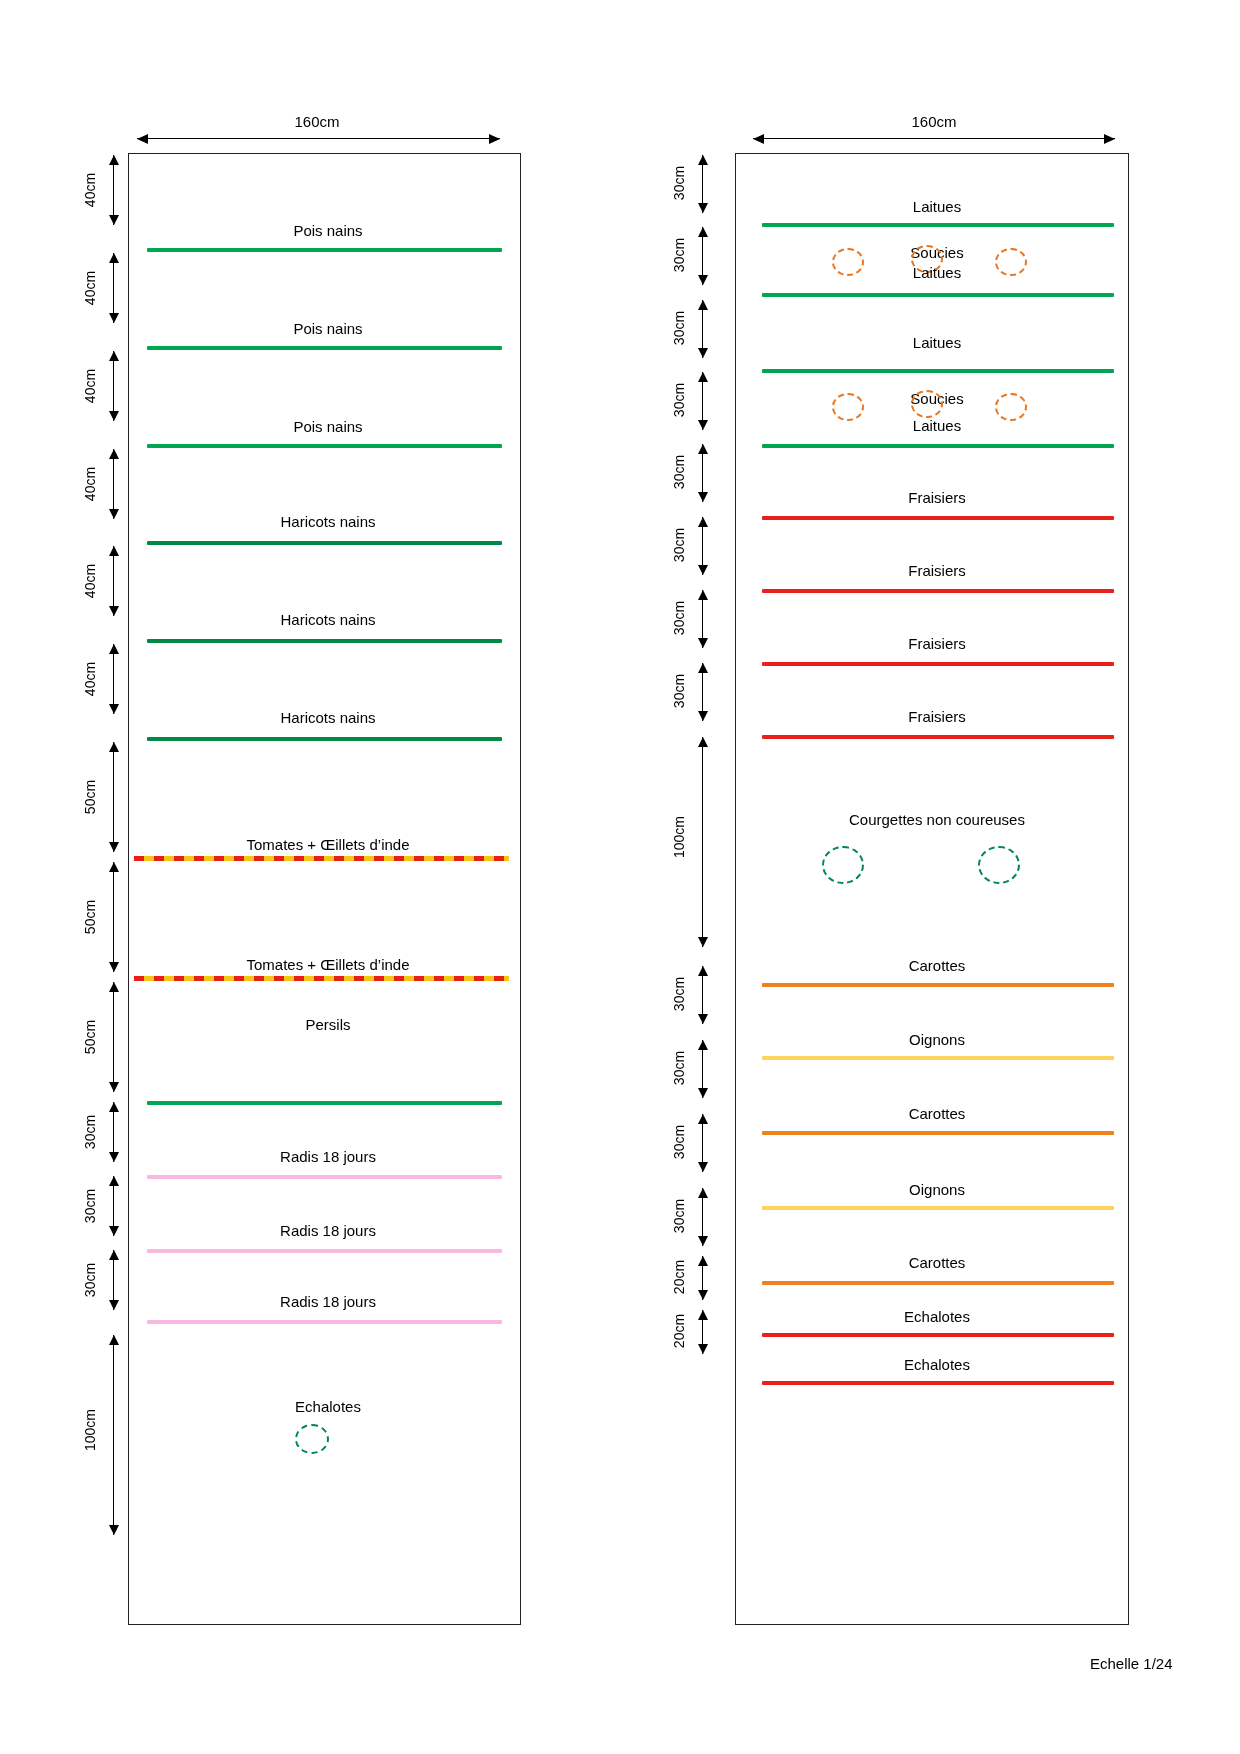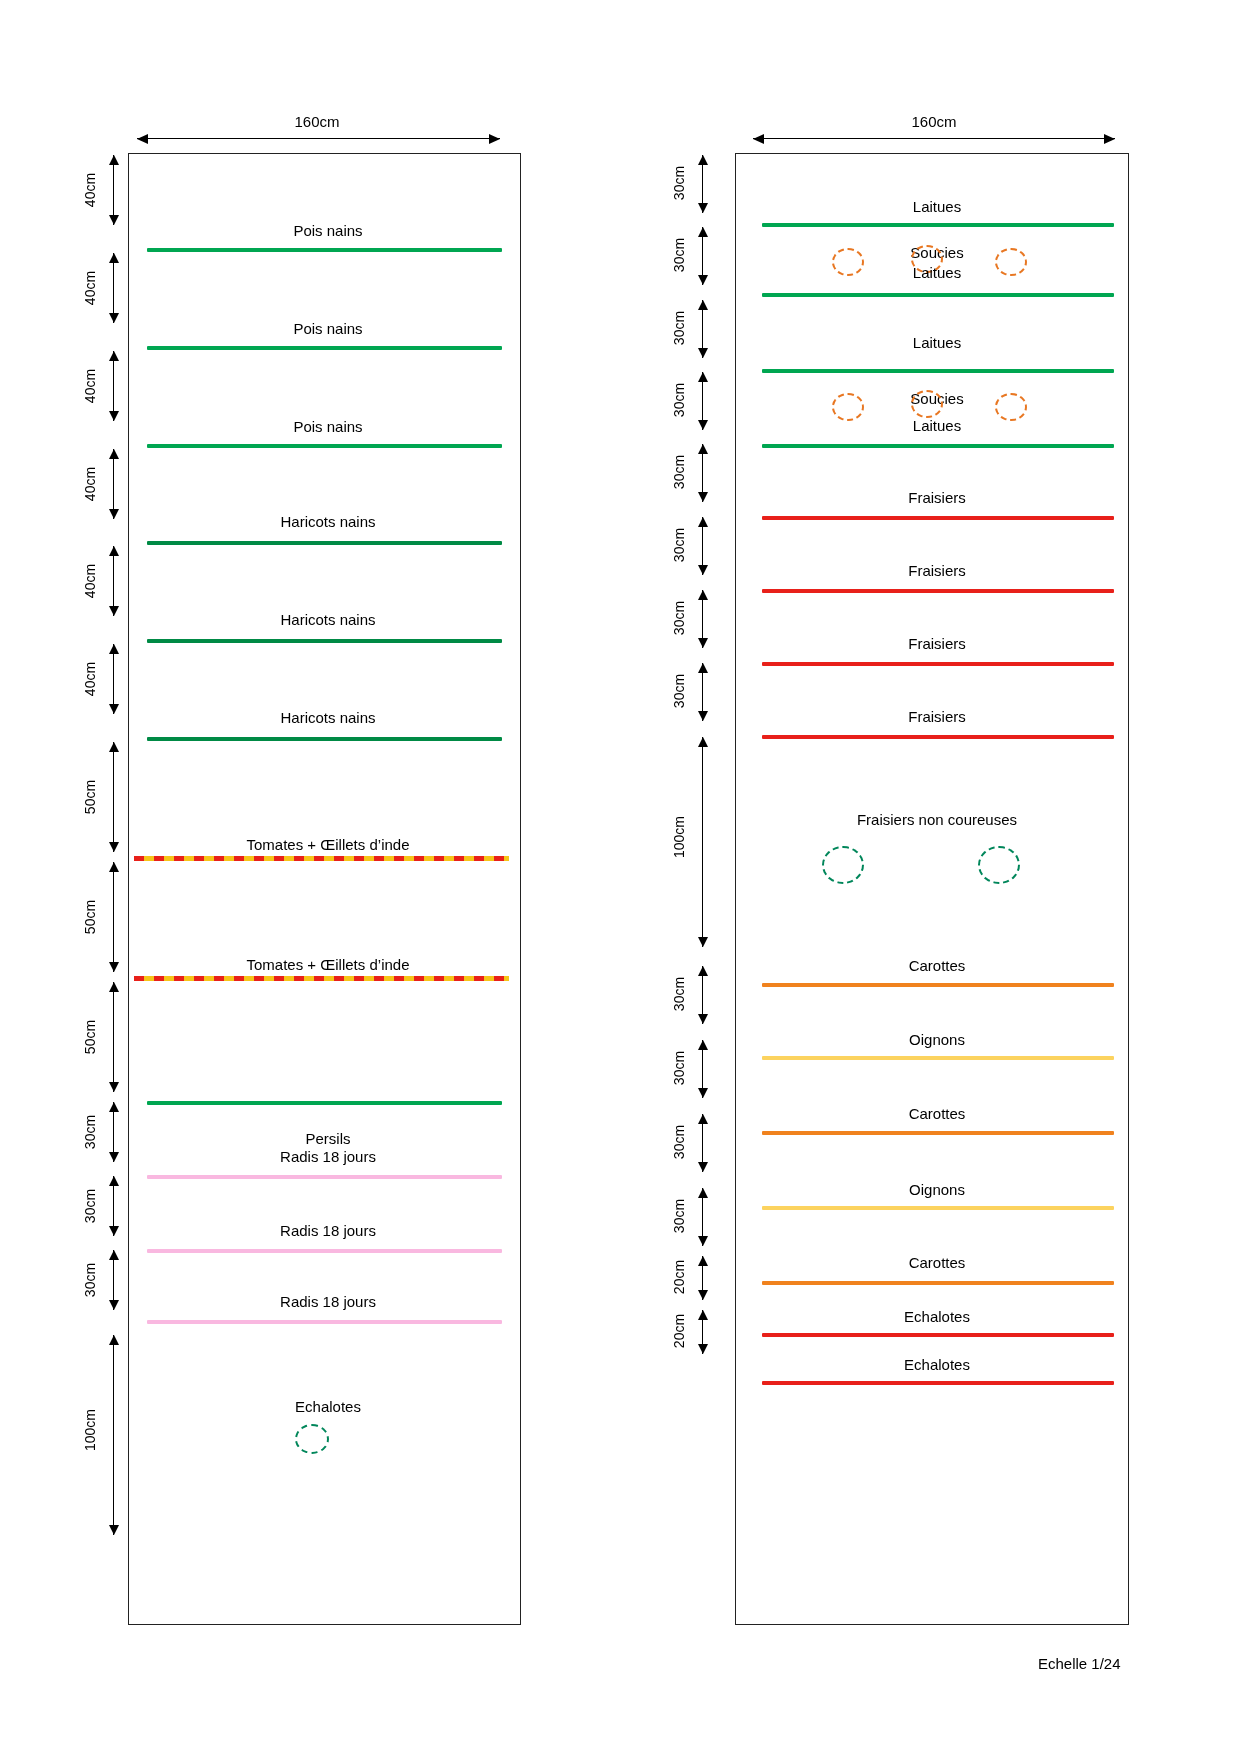--- a/index.html
+++ b/index.html
@@ -195,21 +195,21 @@
 
   <div class="row-label" style="left:148px; top:709px; width:360px;">Haricots nains</div>
   <div class="row-line" style="left:147px; top:737px; width:355px; background:#008a45;"></div>
 
   <div class="row-label" style="left:148px; top:836px; width:360px;">Tomates + Œillets d’inde</div>
   <div class="dashed-line" style="left:134px; top:856px; width:375px;"></div>
 
   <div class="row-label" style="left:148px; top:956px; width:360px;">Tomates + Œillets d’inde</div>
   <div class="dashed-line" style="left:134px; top:976px; width:375px;"></div>
 
-  <div class="row-label" style="left:148px; top:1130px; width:360px;">Persils</div>
+  <div class="row-label" style="left:148px; top:1016px; width:360px;">Persils</div>
   <div class="row-line" style="left:147px; top:1101px; width:355px; background:#00a651;"></div>
 
   <div class="row-label" style="left:148px; top:1148px; width:360px;">Radis 18 jours</div>
   <div class="row-line" style="left:147px; top:1175px; width:355px; background:#f9b8e0;"></div>
 
   <div class="row-label" style="left:148px; top:1222px; width:360px;">Radis 18 jours</div>
   <div class="row-line" style="left:147px; top:1249px; width:355px; background:#f9b8e0;"></div>
 
   <div class="row-label" style="left:148px; top:1293px; width:360px;">Radis 18 jours</div>
   <div class="row-line" style="left:147px; top:1320px; width:355px; background:#f9b8e0;"></div>
@@ -294,21 +294,21 @@
 
   <div class="row-label" style="left:757px; top:562px; width:360px;">Fraisiers</div>
   <div class="row-line" style="left:762px; top:589px; width:352px; background:#e8201a;"></div>
 
   <div class="row-label" style="left:757px; top:635px; width:360px;">Fraisiers</div>
   <div class="row-line" style="left:762px; top:662px; width:352px; background:#e8201a;"></div>
 
   <div class="row-label" style="left:757px; top:708px; width:360px;">Fraisiers</div>
   <div class="row-line" style="left:762px; top:735px; width:352px; background:#e8201a;"></div>
 
-  <div class="row-label" style="left:757px; top:811px; width:360px;">Fraisiers non coureuses</div>
+  <div class="row-label" style="left:757px; top:811px; width:360px;">Courgettes non coureuses</div>
   <div class="plant-circle" style="left:822px; top:846px; width:42px; height:38px; border:2px dashed #00865a;"></div>
   <div class="plant-circle" style="left:978px; top:846px; width:42px; height:38px; border:2px dashed #00865a;"></div>
 
   <div class="row-label" style="left:757px; top:957px; width:360px;">Carottes</div>
   <div class="row-line" style="left:762px; top:983px; width:352px; background:#f0821e;"></div>
 
   <div class="row-label" style="left:757px; top:1031px; width:360px;">Oignons</div>
   <div class="row-line" style="left:762px; top:1056px; width:352px; background:#fcd35f;"></div>
 
   <div class="row-label" style="left:757px; top:1105px; width:360px;">Carottes</div>
@@ -319,15 +319,15 @@
 
   <div class="row-label" style="left:757px; top:1254px; width:360px;">Carottes</div>
   <div class="row-line" style="left:762px; top:1281px; width:352px; background:#f0821e;"></div>
 
   <div class="row-label" style="left:757px; top:1308px; width:360px;">Echalotes</div>
   <div class="row-line" style="left:762px; top:1333px; width:352px; background:#e8201a;"></div>
 
   <div class="row-label" style="left:757px; top:1356px; width:360px;">Echalotes</div>
   <div class="row-line" style="left:762px; top:1381px; width:352px; background:#e8201a;"></div>
 
-  <div class="scale-note" style="left:1038px; top:1655px;">Echelle 1/24</div>
+  <div class="scale-note" style="left:1090px; top:1655px;">Echelle 1/24</div>
 
 </div>
 
 </body></html>

